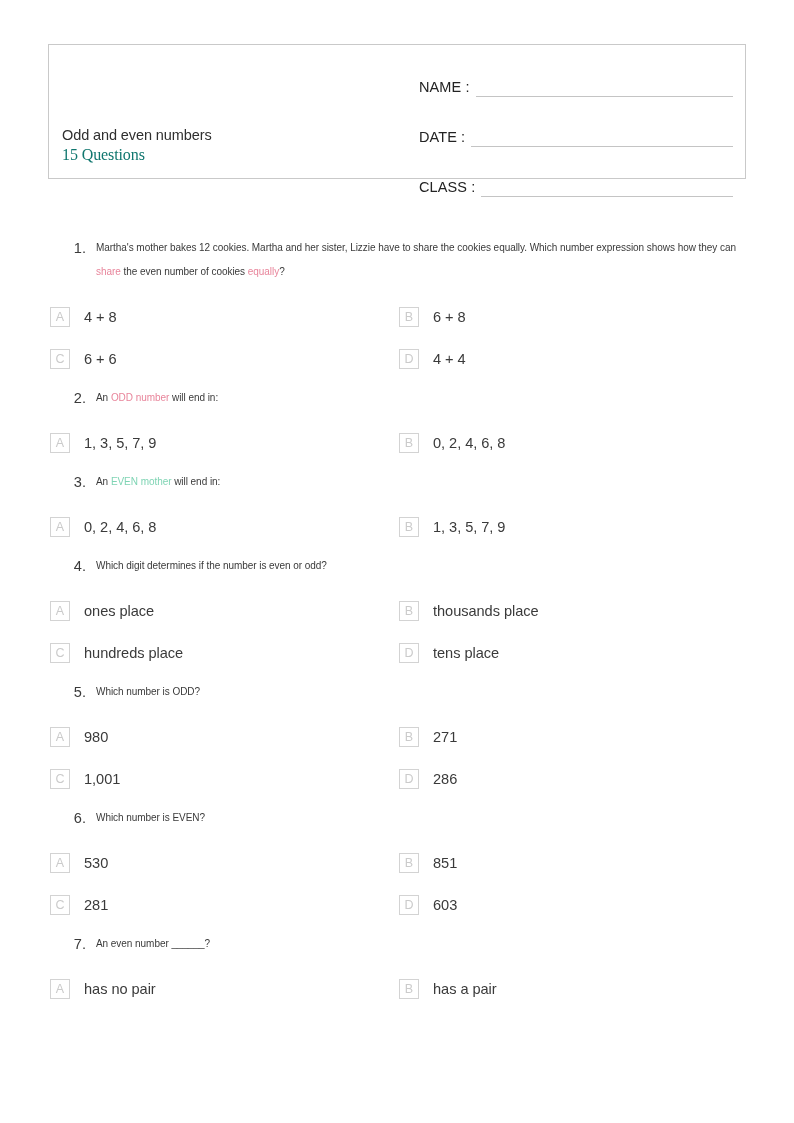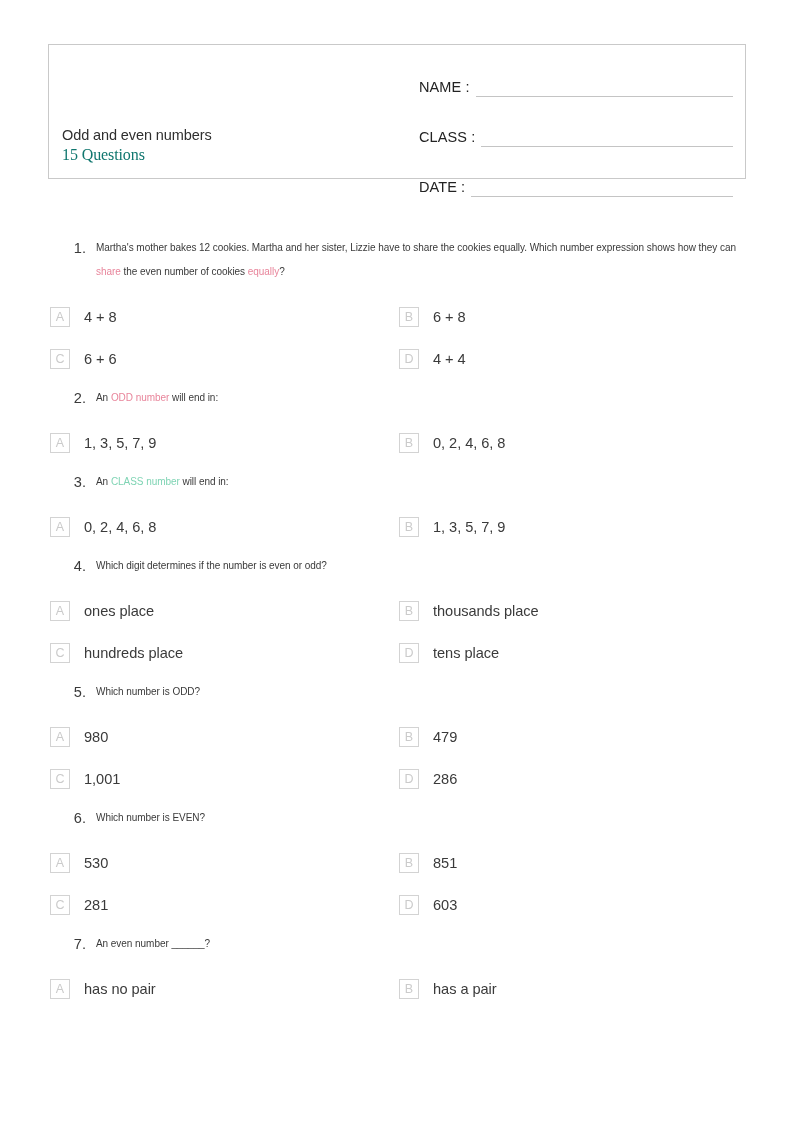--- a/index.html
+++ b/index.html
@@ -145,27 +145,27 @@
   <div class="header-left">
     <div class="worksheet-title">Odd and even numbers</div>
     <div class="worksheet-subtitle">15 Questions</div>
   </div>
   <div class="header-right">
     <div class="field-row">
       <span class="field-label">NAME :</span>
       <span class="field-line"></span>
     </div>
     <div class="field-row">
+      <span class="field-label">DATE  :</span>
+      <span class="field-line"></span>
+    </div>
+    <div class="field-row">
       <span class="field-label">CLASS :</span>
       <span class="field-line"></span>
     </div>
-    <div class="field-row">
-      <span class="field-label">DATE  :</span>
-      <span class="field-line"></span>
-    </div>
   </div>
 </div>
 
 <div class="questions" id="questions-root">
     <div class="question-block">
       <div class="q-row">
         <div class="q-num">1.</div>
         <div class="q-text"><span>Martha's mother bakes 12 cookies. Martha and her sister, Lizzie have to share the cookies equally. Which number expression shows how they can </span><span class="kw-pink">share</span><span> the even number of cookies </span><span class="kw-pink">equally</span><span>?</span></div>
       </div>
       <div class="options">
@@ -201,21 +201,21 @@
         <div class="option">
           <div class="opt-letter">B</div>
           <div class="opt-text">0, 2, 4, 6, 8</div>
         </div>
       </div>
       <div class="q-spacer-sm"></div>
     </div>
     <div class="question-block">
       <div class="q-row">
         <div class="q-num">3.</div>
-        <div class="q-text"><span>An </span><span class="kw-green">CLASS number</span><span> will end in:</span></div>
+        <div class="q-text"><span>An </span><span class="kw-green">EVEN mother</span><span> will end in:</span></div>
       </div>
       <div class="options">
         <div class="option">
           <div class="opt-letter">A</div>
           <div class="opt-text">0, 2, 4, 6, 8</div>
         </div>
         <div class="option">
           <div class="opt-letter">B</div>
           <div class="opt-text">1, 3, 5, 7, 9</div>
         </div>
@@ -252,21 +252,21 @@
         <div class="q-num">5.</div>
         <div class="q-text"><span>Which number is ODD?</span></div>
       </div>
       <div class="options">
         <div class="option">
           <div class="opt-letter">A</div>
           <div class="opt-text">980</div>
         </div>
         <div class="option">
           <div class="opt-letter">B</div>
-          <div class="opt-text">479</div>
+          <div class="opt-text">271</div>
         </div>
         <div class="option">
           <div class="opt-letter">C</div>
           <div class="opt-text">1,001</div>
         </div>
         <div class="option">
           <div class="opt-letter">D</div>
           <div class="opt-text">286</div>
         </div>
       </div>

